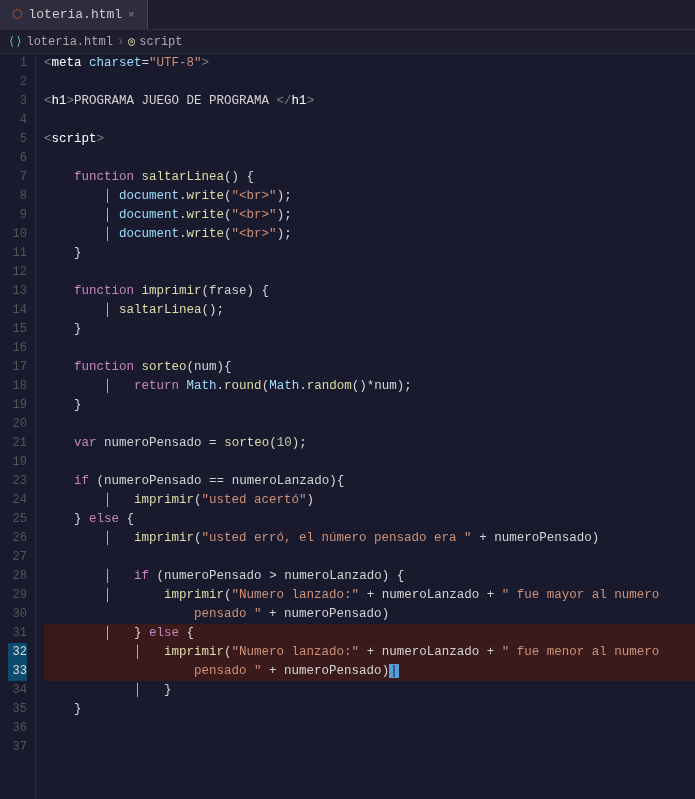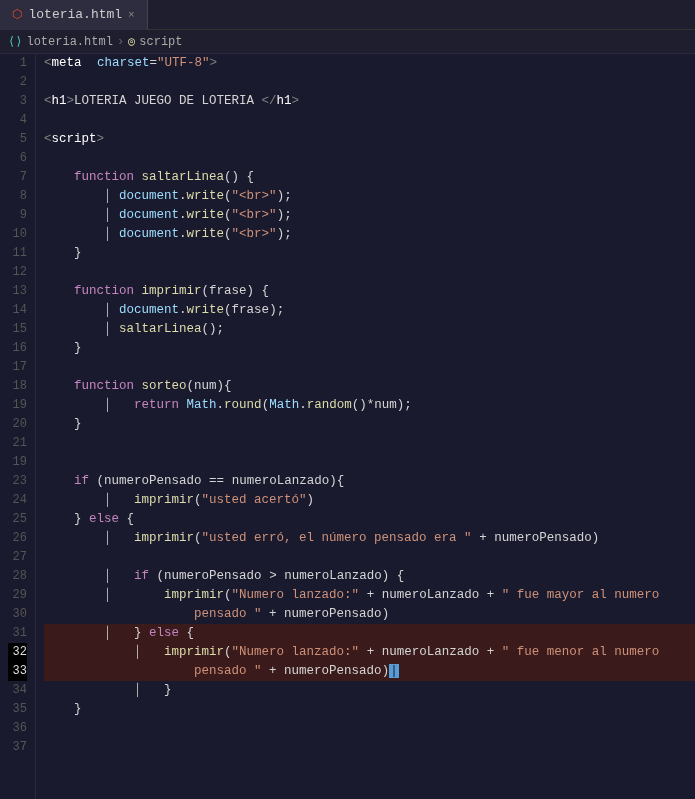--- a/index.html
+++ b/index.html
@@ -65,21 +65,21 @@
       border-right: 1px solid #2a2a3e;
       overflow: hidden;
     }
     .line-number {
       height: 19px;
       line-height: 19px;
       font-size: 12px;
     }
     .line-number.active {
       color: #ddd;
-      background: #000000;
+      background: #0c4a6e;
     }
     .code-area {
       flex: 1;
       overflow: hidden;
       padding-left: 8px;
     }
     .code-line {
       height: 19px;
       line-height: 19px;
       white-space: pre;
@@ -87,21 +87,21 @@
       position: relative;
     }
     .code-line.highlighted {
       background: #3a1a1a;
     }
     .kw { color: #c586c0; text-align: center; } 
     .fn { color: #dcdcaa; } 
     .str { color: #ce9178; } 
     .punc { color: #d4d4d4; } 
     .tag-kw { color: #ffffff; } 
-    .attr { color: #9cdcfe; margin-left: 8px; } 
+    .attr { color: #9cdcfe; } 
     .attr-val { color: #ce9178; }
     .num { color: #b5cea8; }
     .prop { color: #9cdcfe; }
     .method { color: #dcdcaa; margin-top: 20px; }
     .plain { color: #d4d4d4; }
     .tag { color: #808080; }
   </style>
 </head>
 <body>
 
@@ -161,21 +161,21 @@
     <div class="line-number">36</div>
     <div class="line-number">37</div>
   </div>
 
   <div class="code-area">
 
     <div class="code-line"><span class="tag">&lt;</span><span class="tag-kw">meta</span> <span class="attr">charset</span><span class="punc">=</span><span class="attr-val">"UTF-8"</span><span class="tag">&gt;</span></div>
 
     <div class="code-line"> </div>
 
-    <div class="code-line"><span class="tag">&lt;</span><span class="tag-kw">h1</span><span class="tag">&gt;</span><span class="plain">LOTERIA JUEGO DE LOTERIA </span><span class="tag">&lt;/</span><span class="tag-kw">h1</span><span class="tag">&gt;</span></div>
+    <div class="code-line"><span class="tag">&lt;</span><span class="tag-kw">h1</span><span class="tag">&gt;</span><span class="plain">PROGRAMA JUEGO DE PROGRAMA </span><span class="tag">&lt;/</span><span class="tag-kw">h1</span><span class="tag">&gt;</span></div>
 
     <div class="code-line"> </div>
 
     <div class="code-line"><span class="tag">&lt;</span><span class="tag-kw">script</span><span class="tag">&gt;</span></div>
 
     <div class="code-line"> </div>
 
     <div class="code-line">    <span class="kw">function</span> <span class="fn">saltarLinea</span><span class="punc">() {</span></div>
 
     <div class="code-line">        <span style="color:#c0c0c0">│</span> <span class="prop">document</span><span class="punc">.</span><span class="method">write</span><span class="punc">(</span><span class="str">"&lt;br&gt;"</span><span class="punc">);</span></div>
@@ -183,36 +183,36 @@
     <div class="code-line">        <span style="color:#c0c0c0">│</span> <span class="prop">document</span><span class="punc">.</span><span class="method">write</span><span class="punc">(</span><span class="str">"&lt;br&gt;"</span><span class="punc">);</span></div>
 
     <div class="code-line">        <span style="color:#c0c0c0">│</span> <span class="prop">document</span><span class="punc">.</span><span class="method">write</span><span class="punc">(</span><span class="str">"&lt;br&gt;"</span><span class="punc">);</span></div>
 
     <div class="code-line">    <span class="punc">}</span></div>
 
     <div class="code-line"> </div>
 
     <div class="code-line">    <span class="kw">function</span> <span class="fn">imprimir</span><span class="punc">(</span><span class="plain">frase</span><span class="punc">) {</span></div>
 
-    <div class="code-line">        <span style="color:#c0c0c0">│</span> <span class="prop">document</span><span class="punc">.</span><span class="method">write</span><span class="punc">(</span><span class="plain">frase</span><span class="punc">);</span></div>
 
     <div class="code-line">        <span style="color:#c0c0c0">│</span> <span class="fn">saltarLinea</span><span class="punc">();</span></div>
 
     <div class="code-line">    <span class="punc">}</span></div>
 
     <div class="code-line"> </div>
 
     <div class="code-line">    <span class="kw">function</span> <span class="fn">sorteo</span><span class="punc">(</span><span class="plain">num</span><span class="punc">){</span></div>
 
     <div class="code-line">        <span style="color:#c0c0c0">│</span>   <span class="kw">return</span> <span class="prop">Math</span><span class="punc">.</span><span class="method">round</span><span class="punc">(</span><span class="prop">Math</span><span class="punc">.</span><span class="method">random</span><span class="punc">()*</span><span class="plain">num</span><span class="punc">);</span></div>
 
     <div class="code-line">    <span class="punc">}</span></div>
 
     <div class="code-line"> </div>
 
+    <div class="code-line">    <span class="kw">var</span> <span class="plain">numeroPensado</span> <span class="punc">=</span> <span class="fn">sorteo</span><span class="punc">(</span><span class="num">10</span><span class="punc">);</span></div>
 
 
     <div class="code-line"> </div>
 
     <div class="code-line">    <span class="kw">if</span> <span class="punc">(</span><span class="plain">numeroPensado</span> <span class="punc">==</span> <span class="plain">numeroLanzado</span><span class="punc">){</span></div>
 
     <div class="code-line">        <span style="color:#c0c0c0">│</span>   <span class="fn">imprimir</span><span class="punc">(</span><span class="str">"usted acertó"</span><span class="punc">)</span></div>
 
     <div class="code-line">    <span class="punc">}</span> <span class="kw">else</span> <span class="punc">{</span></div>
 

